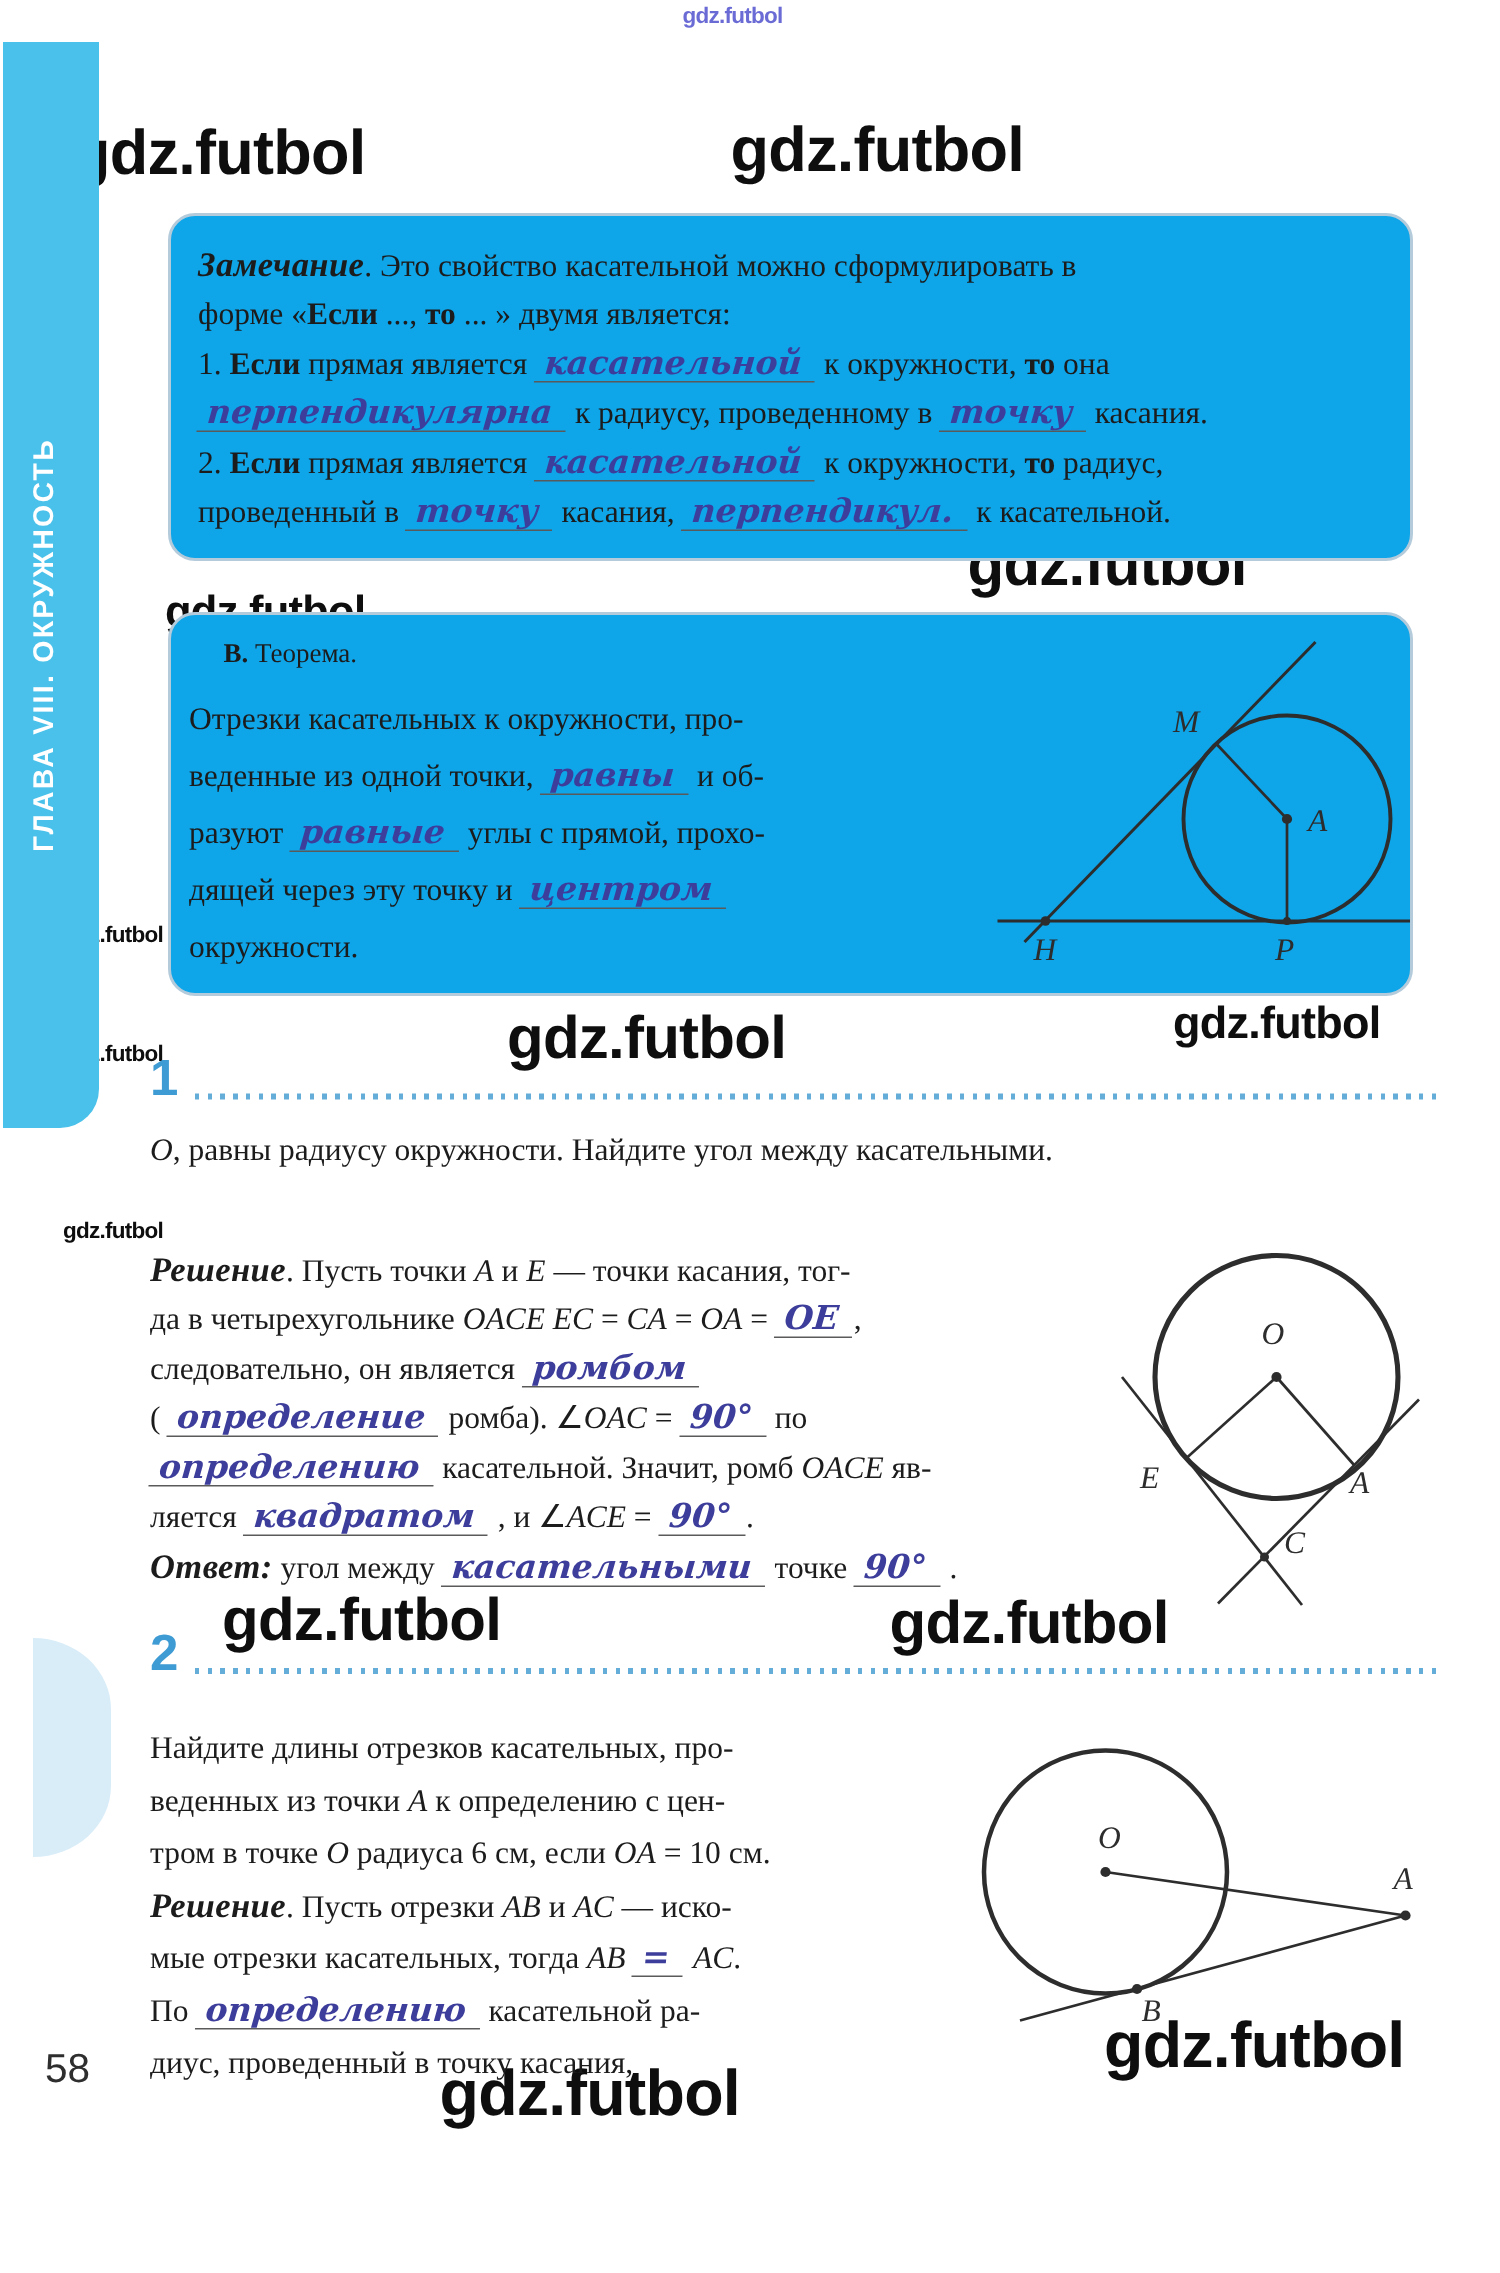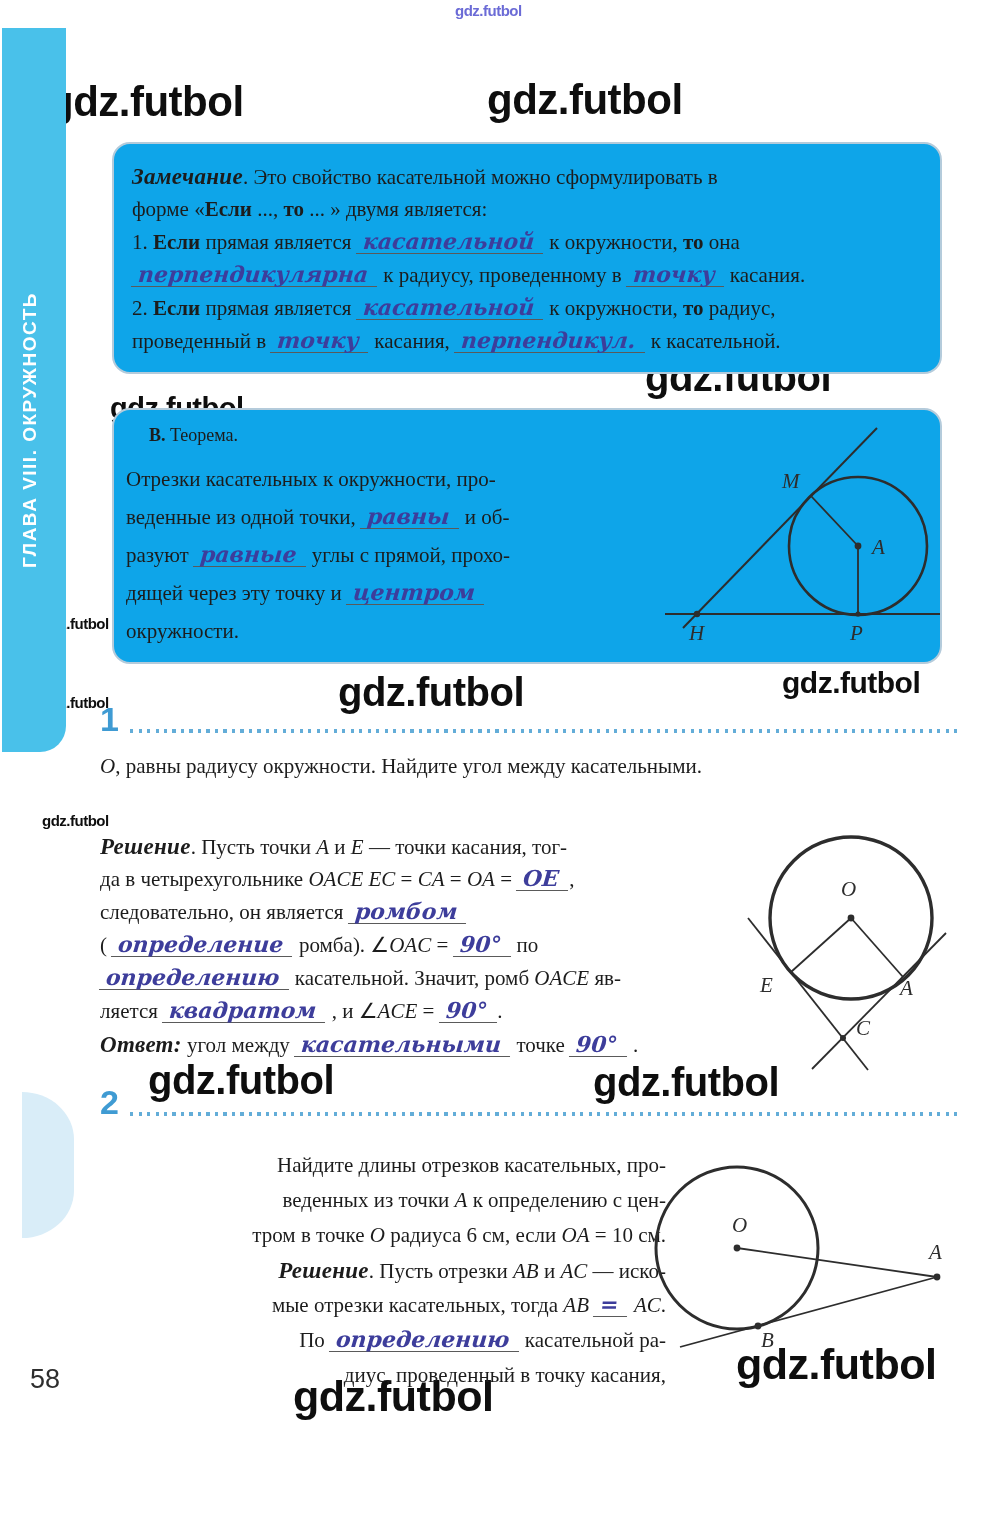--- a/index.html
+++ b/index.html
@@ -37,21 +37,21 @@
   .box {
     position:absolute; border:2px solid #b4cbdb; border-radius:18px; background:#0ea5e9;
   }
   #remark-box { left:112px; top:142px; width:826px; height:228px; }
   #theorem-box { left:112px; top:408px; width:826px; height:252px; }
   .box-inner { padding:16px 16px 0 18px; font-size:21px; }
   
   .tline { white-space:nowrap; height:33px; line-height:33px; }
   .lh38 .tline { height:38px; line-height:38px; }
   .lh36 .tline { height:36px; line-height:36px; }
-  .lh35 .tline { height:35px; line-height:35px;text-align:right; }
+  .lh35 .tline { height:35px; line-height:35px; }
   .sg-b { font-weight:bold; }
   .sg-i { font-style:italic; }
   .sg-lbl { font-weight:bold; font-style:italic; font-size:23px; letter-spacing:.3px; }
   .sg-h {
     display:inline-block; color:#3d3d9b; font-style:italic; font-weight:bold;
     font-size:22px; font-family:"DejaVu Serif", serif;
     border-bottom:1.5px solid #5a5a5a; padding:0 10px 1px 6px; line-height:22px;
     transform:skewX(-5deg);
   }
   

